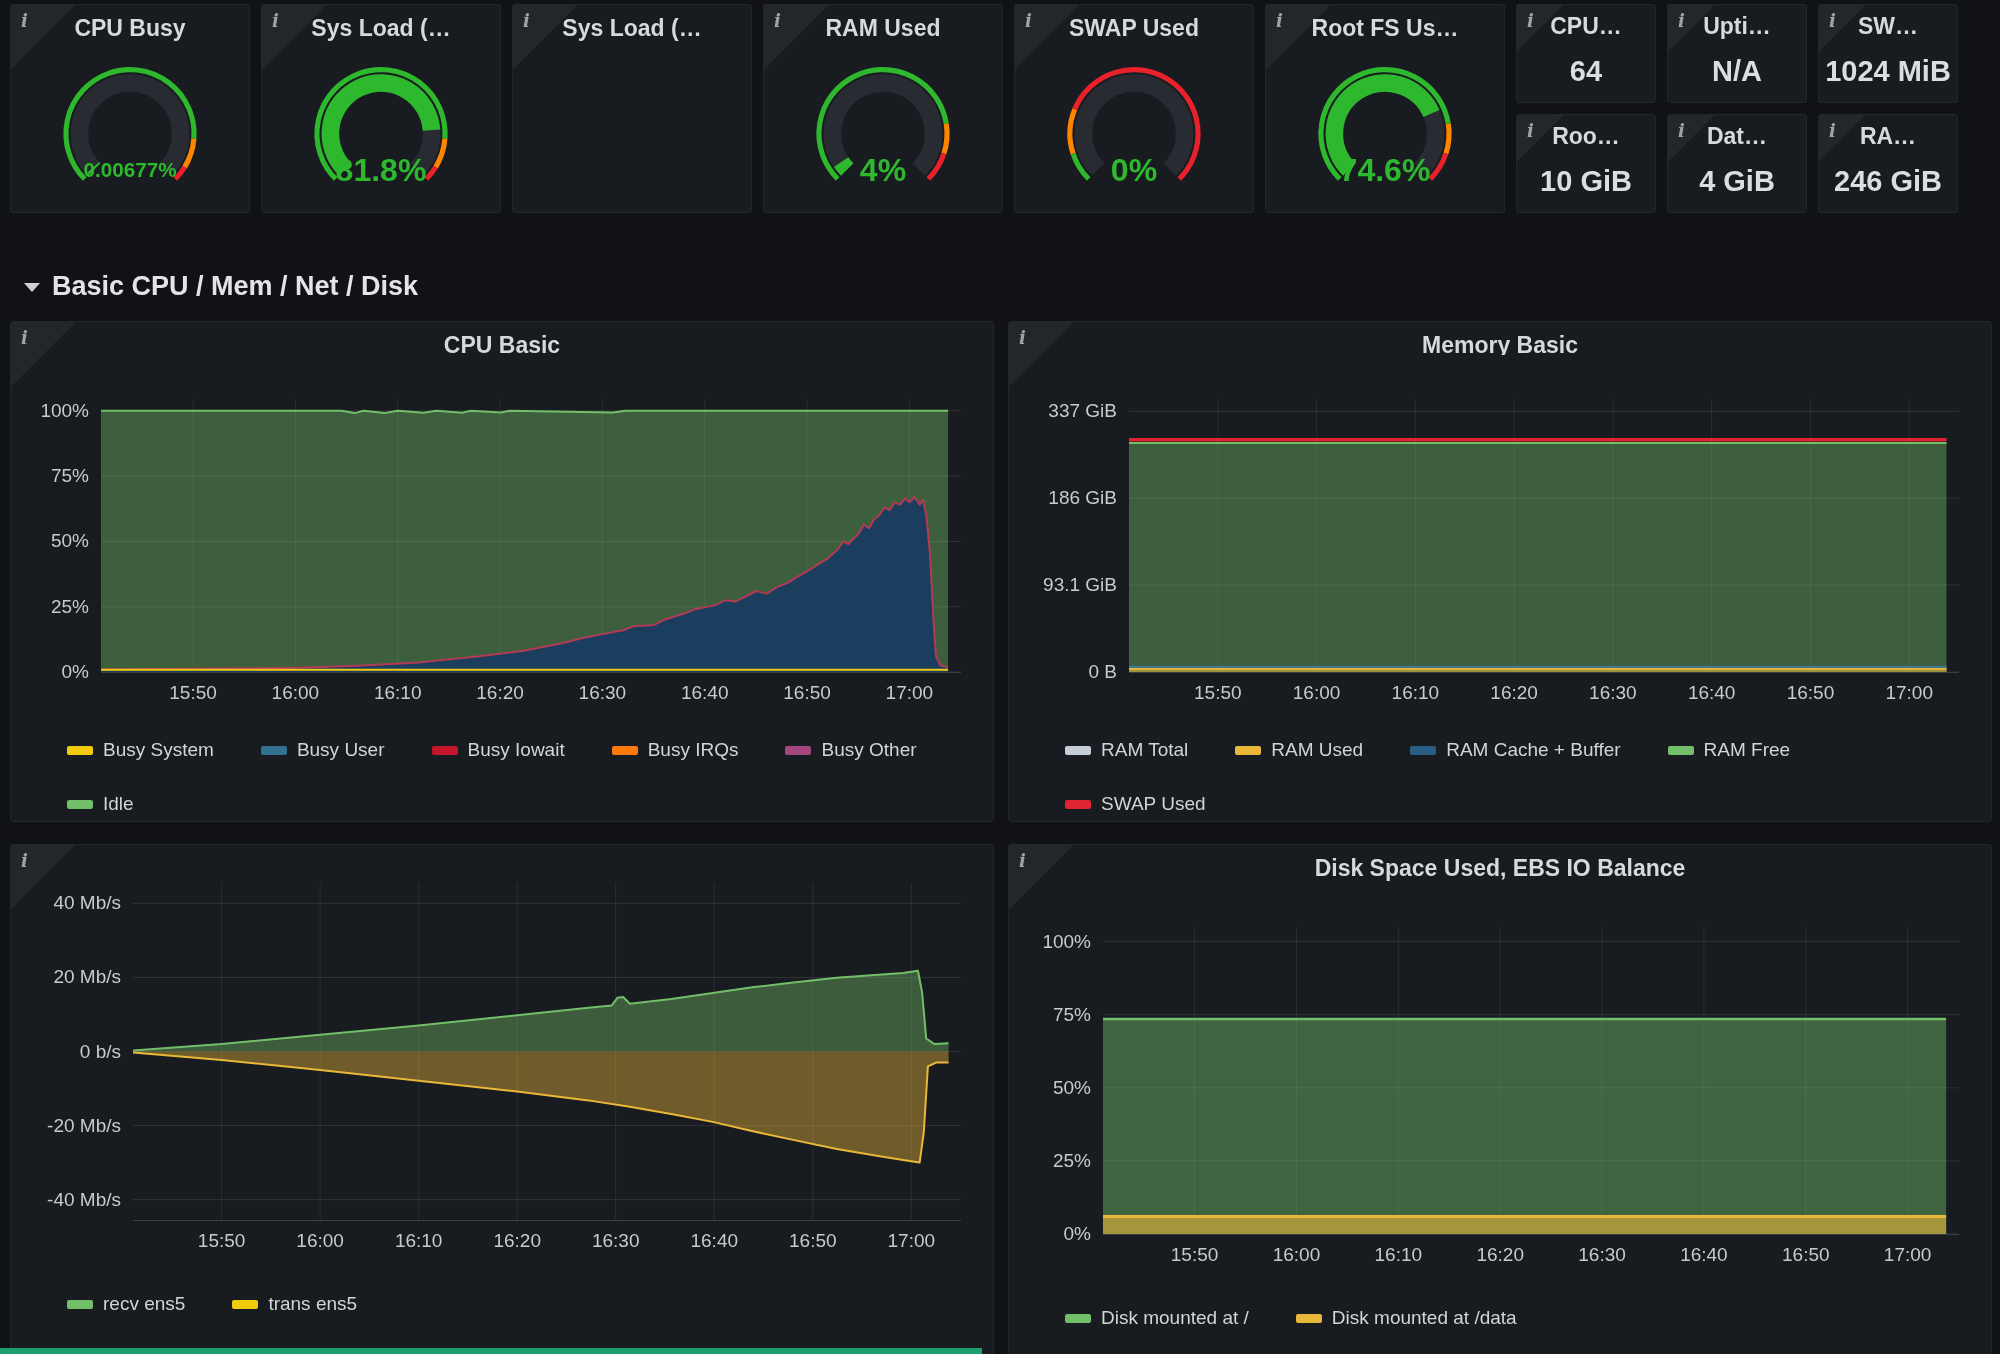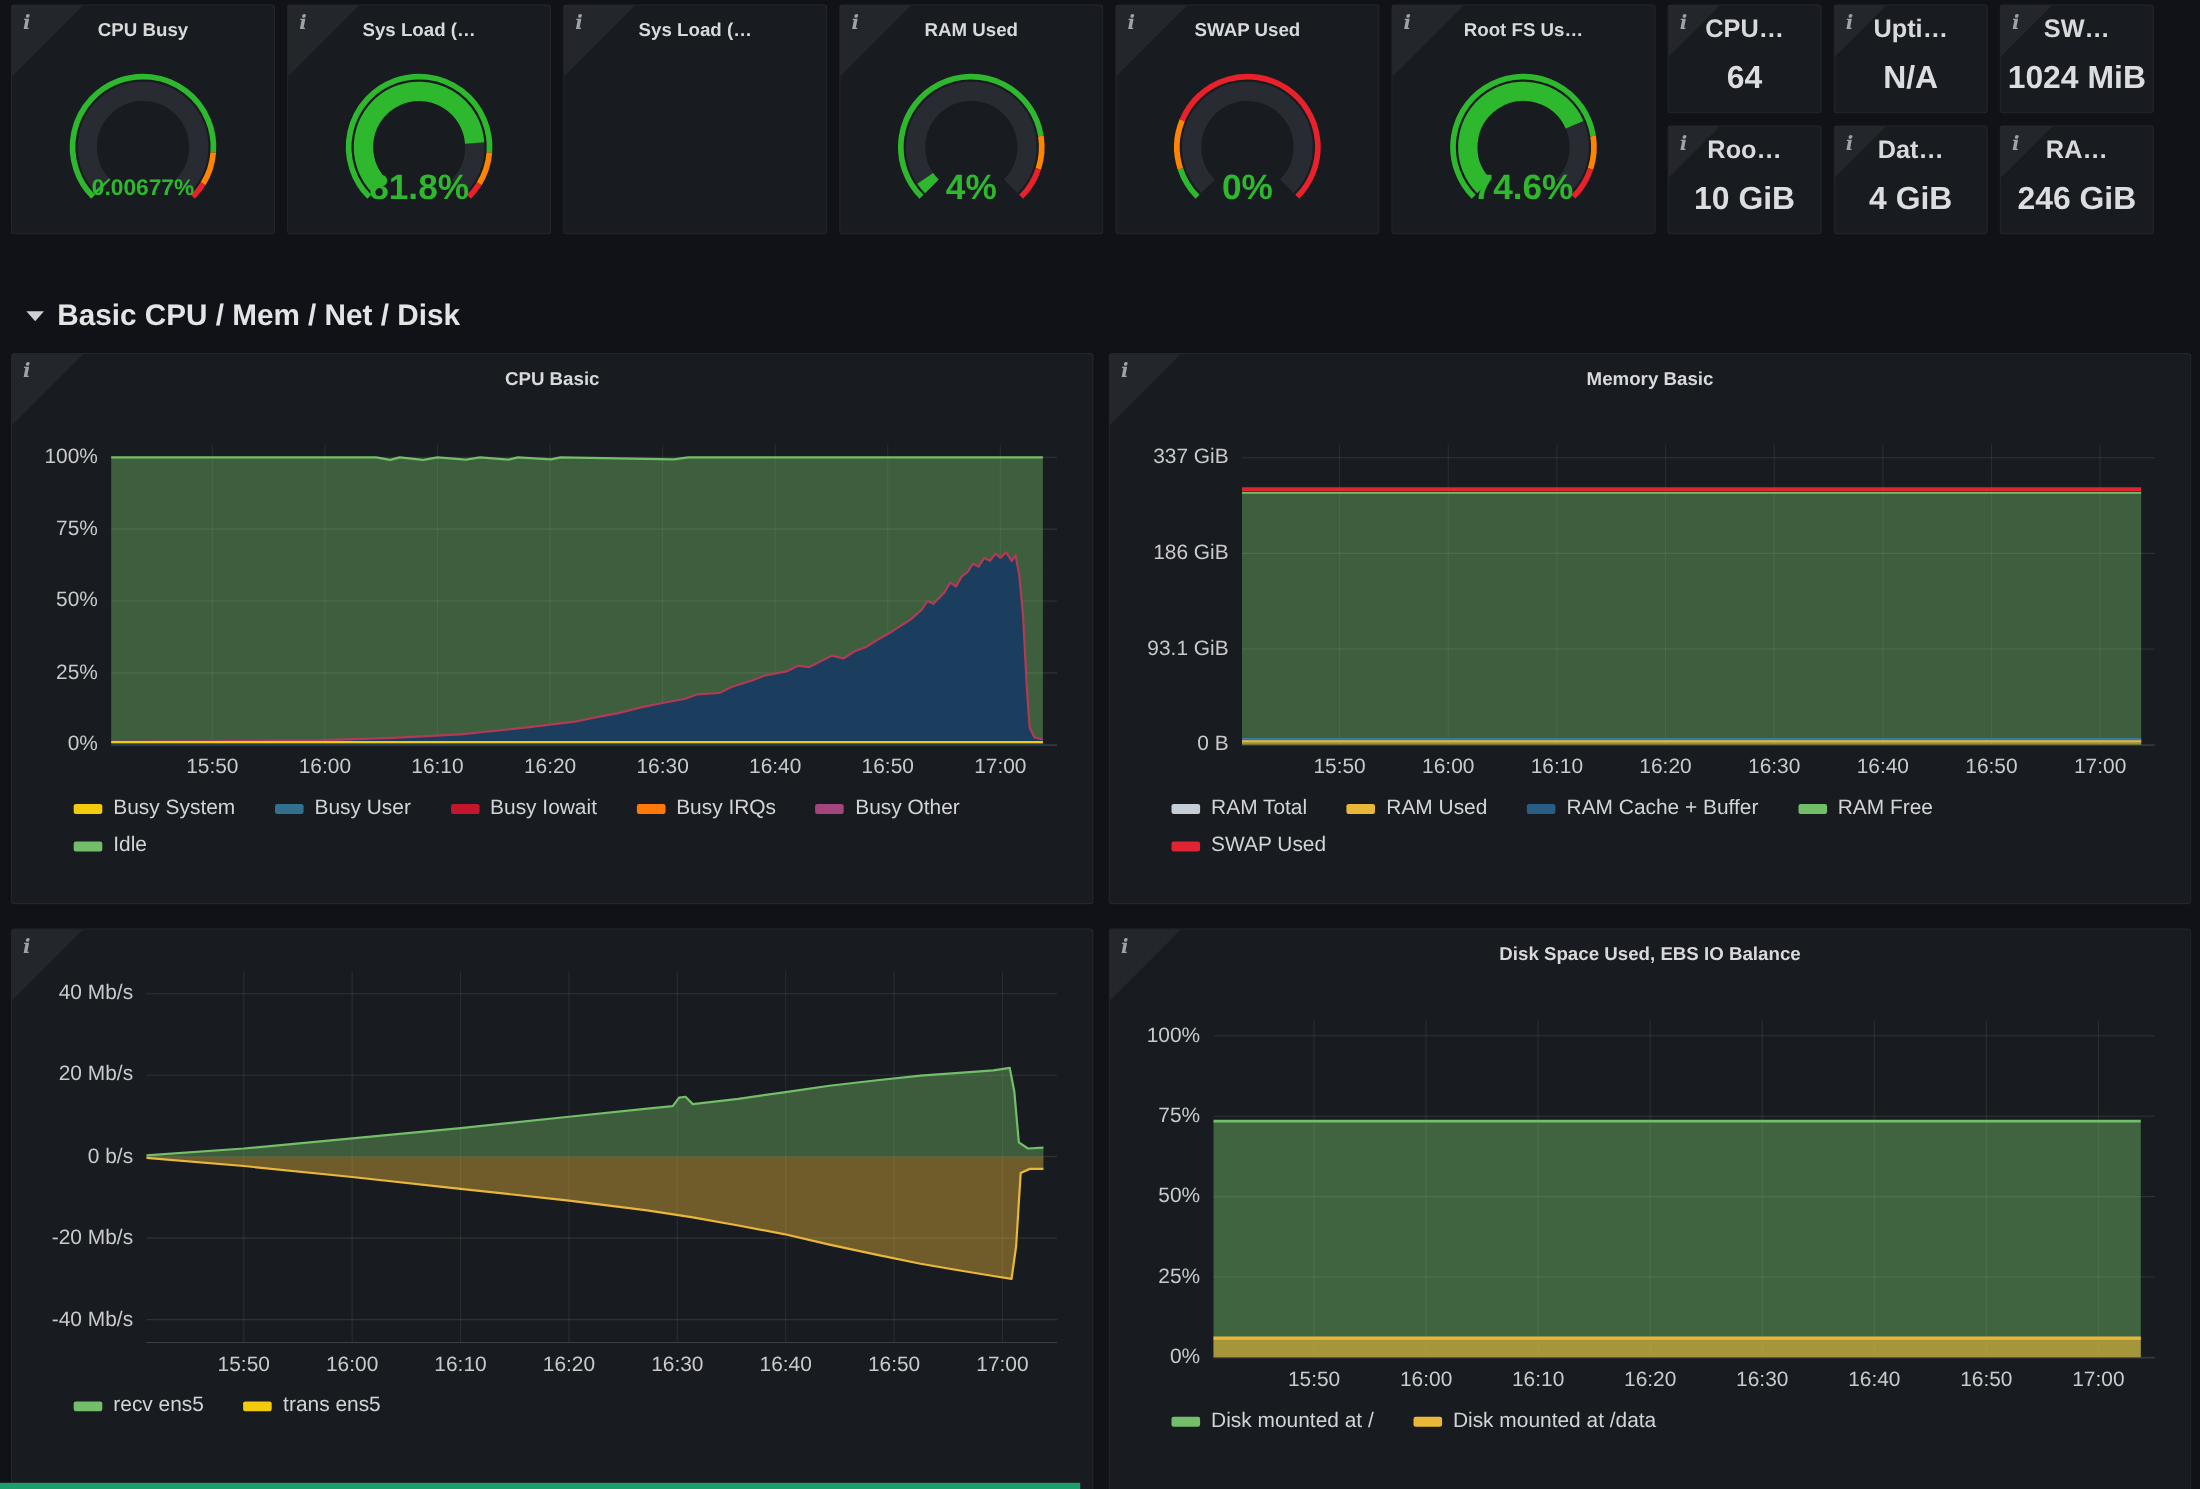--- a/index.html
+++ b/index.html
@@ -4,21 +4,21 @@
 <style>
   html,body{margin:0;padding:0;background:#111217;width:2000px;height:1354px;overflow:hidden;
     font-family:"Liberation Sans","DejaVu Sans",sans-serif;color:#d8d9da;}
   .dash{padding:4px 8px 0 10px;position:relative;}
   .panel{background:#181b1f;border:1px solid #23262b;border-radius:3px;position:relative;box-sizing:border-box;}
   .corner{position:absolute;top:0;left:0;width:64px;height:64px;
     background:linear-gradient(135deg,rgba(255,255,255,0.05) 50%,transparent 50.5%);pointer-events:none;}
   .corner.sm{width:46px;height:46px;}
   .info-icon{position:absolute;top:5px;left:10px;font-family:"DejaVu Serif",serif;font-style:italic;font-weight:bold;
     font-size:18px;color:#9fa2a7;cursor:pointer;z-index:3;}
-  .panel-title{height:34px;line-height:34px;text-align:center;font-size:17px;font-weight:600;color:#d8d9da;
+  .panel-title{height:34px;line-height:34px;text-align:center;font-size:23px;font-weight:600;color:#d8d9da;
     white-space:nowrap;overflow:hidden;cursor:pointer;}
   
   .top-row{display:grid;grid-template-columns:repeat(6,240px) 1fr;gap:11px;height:209px;}
   .gauge-panel{display:flex;flex-direction:column;padding-top:6px;}
   .gauge-wrap{flex:1;display:flex;align-items:center;justify-content:center;}
   .stats-grid{display:grid;grid-template-columns:repeat(3,1fr);grid-template-rows:1fr 1fr;gap:11px;margin-right:34px;}
   .stat-panel{display:flex;flex-direction:column;padding-top:6px;}
   .stat-value{flex:1;display:flex;align-items:center;justify-content:center;font-size:29px;font-weight:600;color:#dcdde0;}
   .stat-panel .panel-title{height:30px;line-height:30px;font-size:23px;}
   
@@ -31,21 +31,21 @@
   .chart-panel{padding:8px 10px 6px 10px;display:flex;flex-direction:column;overflow:hidden;}
   .chart-panel .panel-title{height:30px;line-height:30px;}
   .chart-body{display:flex;margin-top:var(--padtop,44px);}
   .ylabels{position:relative;width:var(--ycol,80px);height:var(--ploth,273px);flex:none;}
   .ylabels span{position:absolute;right:12px;transform:translateY(-50%);font-size:19px;color:#c8cacd;white-space:nowrap;}
   .plot{position:relative;flex:1;height:var(--ploth,273px);margin-right:22px;border-bottom:1px solid #3a3d42;}
   .plot svg{position:absolute;inset:0;width:100%;height:100%;}
   .xlabels-row{height:36px;position:relative;margin-left:var(--ycol,80px);margin-right:22px;}
   .xlabels-row span{position:absolute;top:9px;transform:translateX(-50%);font-size:19px;color:#c8cacd;}
   .legend{margin:4px 0 0 46px;}
-  .legend .lrow{display:flex;gap:36px;height:34px;align-items:center;}
+  .legend .lrow{display:flex;gap:47px;height:34px;align-items:flex-end;margin-top:20px;}
   .legend .litem{display:flex;align-items:center;gap:10px;cursor:pointer;}
   .legend .swatch{width:26px;height:9px;border-radius:2px;flex:none;}
   .legend .llabel{font-size:19px;color:#d2d4d7;white-space:nowrap;}
   .bottom-green{position:absolute;left:0;top:1348px;width:982px;height:6px;background:#1d9e6d;}
   text.gval{font-weight:bold;}
 </style>
 </head>
 <body>
 
 <div class="dash">

